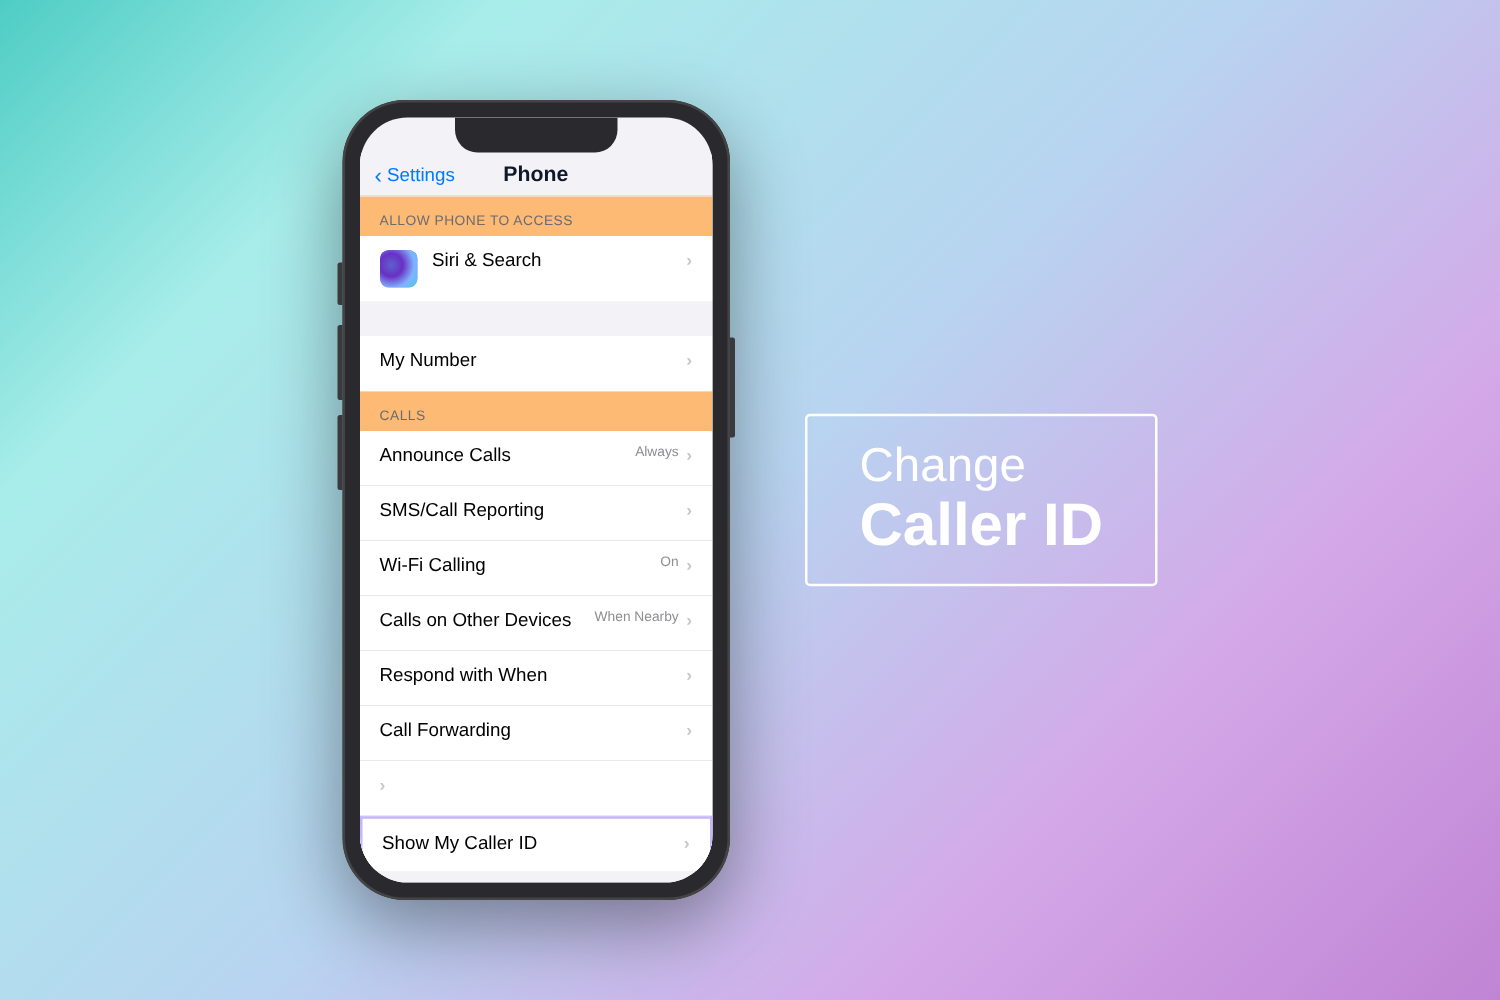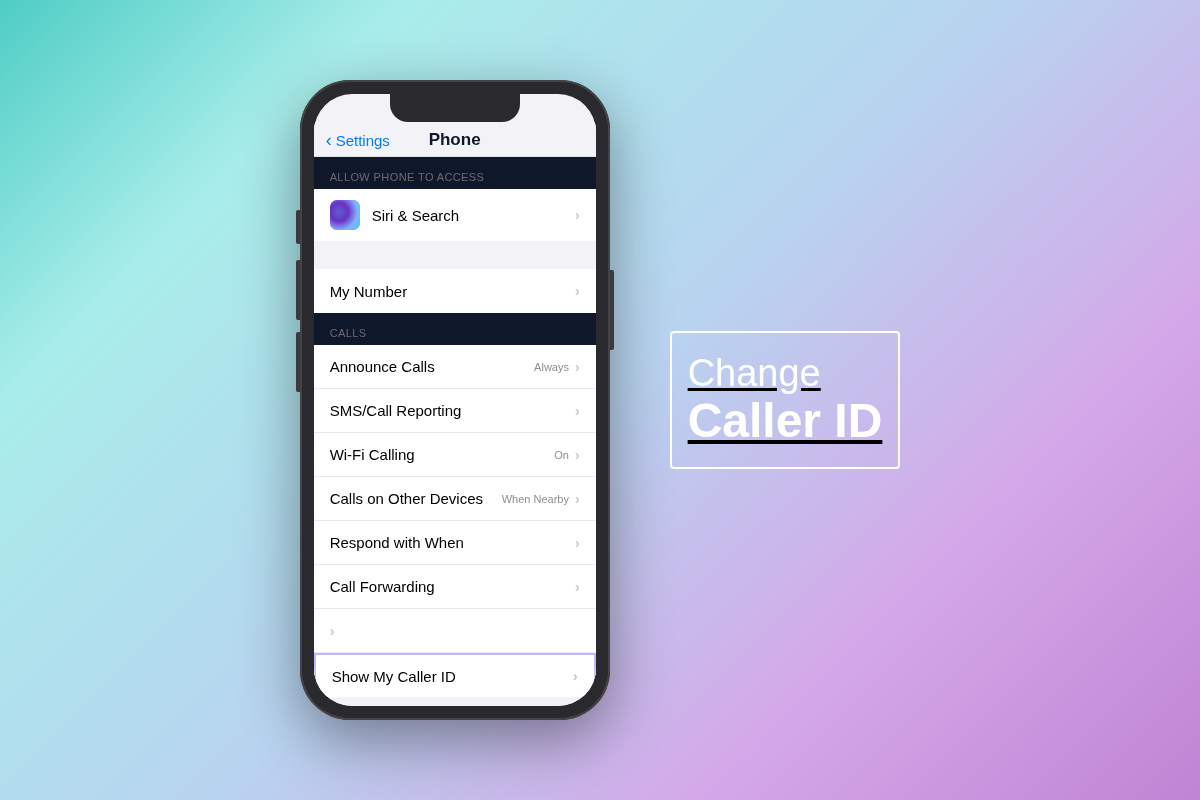--- a/index.html
+++ b/index.html
@@ -155,31 +155,31 @@
       height: calc(100% - 44px);
     }
 
     .section-header {
       padding: 14px 16px 6px;
       font-size: 11px;
       font-weight: 400;
       color: #6c6c70;
       letter-spacing: 0.4px;
       text-transform: uppercase;
-      background: #0f172a;
+      background: #fdba74;
     }
 
     .settings-group {
       background: #fff;
       margin-bottom: 0;
     }
 
     .settings-item {
       display: flex;
-      align-items: center;
+      align-items: flex-start;
       padding: 11px 16px;
       border-bottom: 1px solid #e8e8ed;
       background: #fff;
       position: relative;
       min-height: 44px;
     }
 
     .settings-item:last-child {
       border-bottom: none;
     }
@@ -235,23 +235,22 @@
     
     .right-panel {
       display: flex;
       flex-direction: column;
       align-items: flex-start;
       justify-content: center;
     }
 
     .change-box {
       border: 2.5px solid #fff;
-      padding: 20px 16px;
+      padding: 20px 42px;
       border-radius: 4px;
-      text-decoration: underline;
     }
 
     .change-title {
       font-size: 38px;
       font-weight: 400;
       color: #fff;
       line-height: 1.1;
     }
 
     .change-subtitle {

